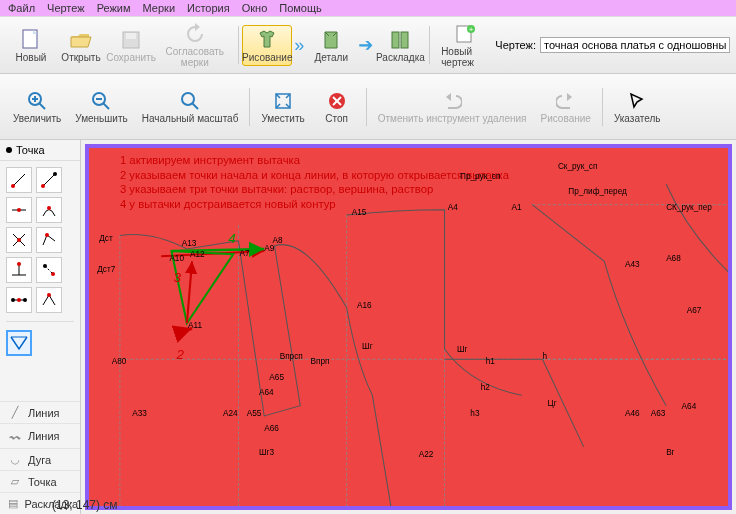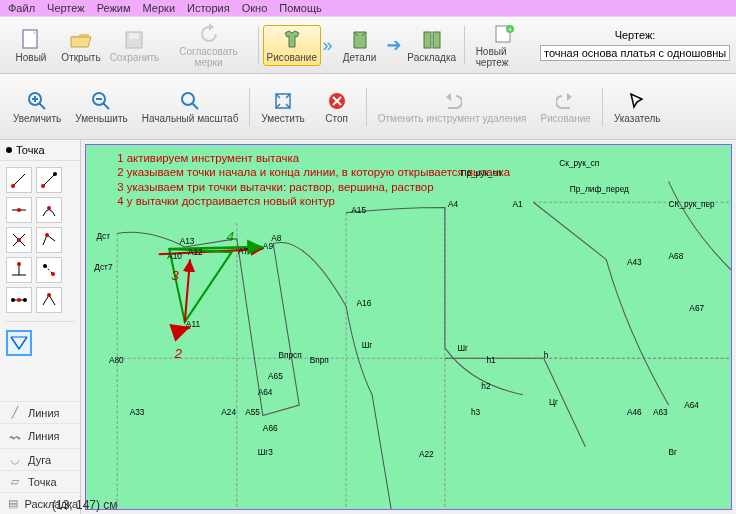--- a/index.html
+++ b/index.html
@@ -8,39 +8,39 @@
   .menubar { display: flex; gap: 12px; padding: 2px 8px; background: #f0abfc; border-bottom: 1px solid #ddd; font-size: 11px; color: #333; }
   .menubar span { cursor: default; }
 
   .toolbar1 { display: flex; align-items: center; padding: 2px 6px; background: linear-gradient(#fafafa,#e8e8e8); border-bottom: 1px solid #ccc; }
   .tbut { display: flex; flex-direction: column; align-items: center; justify-content: center; padding: 2px 6px; min-width: 50px; border: 1px solid transparent; border-radius: 3px; font-size: 10px; color: #444; cursor: default; }
   .tbut.disabled { color: #aaa; }
   .tbut.active { background: linear-gradient(#fff7d6,#ffe48a); border: 1px solid #e0b000; }
   .tbut .ico { width: 24px; height: 24px; display: flex; align-items: center; justify-content: center; }
   .sep { width: 1px; height: 38px; background: #ccc; margin: 0 4px; }
 
-  .label-field { display:flex; align-items:center; gap:4px; margin-left:auto; font-size:11px;flex-direction:column; }
+  .label-field { display:flex; align-items:center; gap:4px; margin-left:auto; font-size:11px; }
   .label-field input { border:1px solid #aaa; padding:1px 3px; font-size:11px; width:190px; }
 
   .toolbar2 { display: flex; align-items: center; padding: 12px 6px; background: linear-gradient(#fafafa,#e8e8e8); border-bottom: 1px solid #ccc; }
 
   .main { flex: 1; display: flex; min-height: 0; }
 
   .sidebar { width: 81px; background: #f4f4f4; border-right: 1px solid #ccc; display: flex; flex-direction: column; }
   .sb-head { display:flex; align-items:center; gap:4px; padding:4px 6px; border-bottom:1px solid #ddd; }
   .sb-head .dot { width:6px; height:6px; background:#000; border-radius:50%; }
   .sb-grid { display:flex; flex-wrap:wrap; gap:4px; padding:6px; }
   .sb-tool { width:26px; height:26px; border:1px solid #ccc; background:#fff; display:flex; align-items:center; justify-content:center; font-size:14px; }
   .sb-tool.sel { border:2px solid #4aa3ff; background:#e8f3ff; }
   .sb-sep { height:1px; background:#ddd; margin:4px 0; width:100%; }
   .sb-list { margin-top:auto; }
   .sb-item { display:flex; align-items:center; gap:6px; padding:4px 8px; border-top:1px solid #e4e4e4; color:#333; }
   .sb-item .sic { width:14px; text-align:center; color:#888; }
 
-  .canvas-wrap { flex:1; position:relative; background:#86efac; border:1px solid #8b5cf6; margin:4px; overflow:hidden; }
+  .canvas-wrap { flex:1; position:relative; background:#ef4444; border:4px solid #8b5cf6; margin:4px; overflow:hidden; }
   .canvas { position:absolute; inset:0; }
   .redtxt { fill:#c00; font-size:11px; }
   .pt-label { fill:#000; font-size:8px; }
 
   .status { position:absolute; left:4px; bottom:2px; font-size:12px; color:#333;margin-left:48px; }
 </style>
 </head>
 <body>
 
 <div class="menubar">

